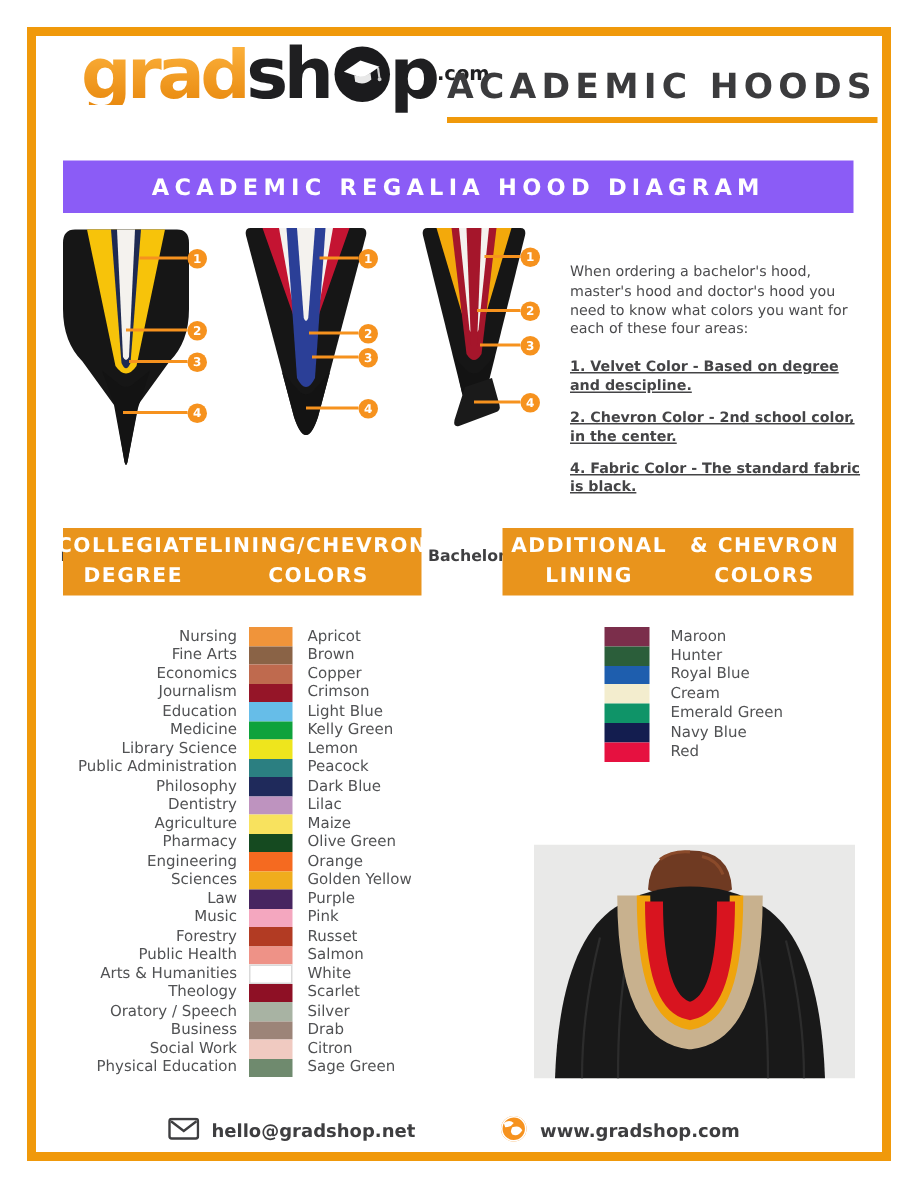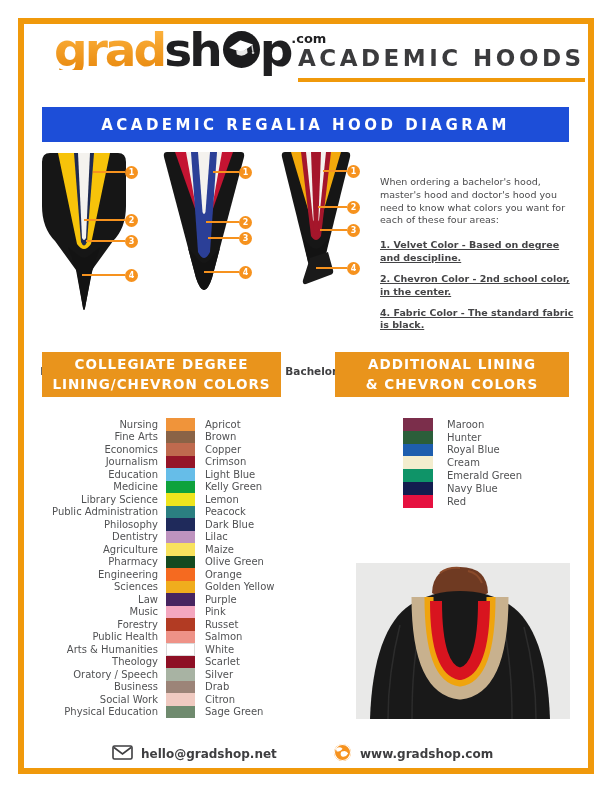--- a/index.html
+++ b/index.html
@@ -2,34 +2,34 @@
 <html><head>
 <meta charset="utf-8">
 <style>
   html,body{margin:0;padding:0;background:#fff;}
   .page{position:relative;width:612px;height:792px;background:#fff;overflow:hidden;
         font-family:"DejaVu Sans","Liberation Sans",sans-serif;color:#4D4D4F;}
   .frame{position:absolute;left:18px;top:18px;right:18px;bottom:18px;border:6px solid #F0990B;}
 
   
   .header{position:absolute;left:40px;top:27px;right:40px;height:74px;}
-  .logo{position:absolute;left:14px;top:4px;display:flex;align-items:flex-start;}
+  .logo{position:absolute;left:14px;top:4px;display:flex;align-items:center;}
   .lg-grad,.lg-dark{font-size:47px;font-weight:bold;line-height:.82;letter-spacing:-3px;}
   .lg-grad{color:#F59C0F;background:linear-gradient(180deg,#FBB03B,#E98A0F);-webkit-background-clip:text;background-clip:text;-webkit-text-fill-color:transparent;}
   .lg-dark{color:#1F1F21;}
   .lg-o{width:37px;height:37px;border-radius:50%;background:#1b1b1d;margin:0 0 2px 3px;display:flex;align-items:center;justify-content:center;}
   .lg-com{font-size:13px;font-weight:bold;color:#1F1F21;margin:0 0 2px 1px;}
   .header-title-wrap{position:absolute;left:258px;top:18px;}
   .header-title{font-size:23px;font-weight:600;letter-spacing:3.5px;color:#3B3B3D;white-space:nowrap;}
   .header-underline{height:4px;background:#F0990B;margin-top:7px;}
 
   
   .banner{position:absolute;left:42px;top:107px;width:527px;height:35px;background:#E9941C;
           color:#fff;font-size:15px;font-weight:600;letter-spacing:3.5px;text-align:center;line-height:36px;}
-  .sec-hdr{position:absolute;top:352px;height:45px;background:#E9941C;color:#fff;display:flex;flex-direction:column;
+  .sec-hdr{position:absolute;top:352px;height:45px;background:#E9941C;color:#fff;display:flex;flex-direction:row;
            align-items:center;justify-content:center;font-size:13.5px;font-weight:bold;letter-spacing:1px;line-height:1.45;text-align:center;}
   .sec-hdr.left{left:42px;width:239px;}
   .sec-hdr.right{left:335px;width:234px;}
 
   
   .diagram{position:absolute;left:38px;top:150px;width:534px;height:195px;}
   .hood-fig{position:absolute;top:0;width:92px;height:190px;}
   .hood-fig .hood-label{position:absolute;top:171px;left:0;width:92px;text-align:center;
         font-size:10.5px;font-weight:bold;color:#3F3F41;white-space:nowrap;margin-top:44px;}
   .marker{position:absolute;width:13px;height:13px;border-radius:50%;background:#F6921E;color:#fff;
@@ -84,21 +84,21 @@
       </span>
       <span class="lg-dark">p</span>
       <span class="lg-com">.com</span>
     </div>
     <div class="header-title-wrap">
       <div class="header-title">ACADEMIC HOODS</div>
       <div class="header-underline" style="background: rgb(240, 153, 11);"></div>
     </div>
   </header>
 
-  <div class="banner" style="background: #1d4ed8;">ACADEMIC REGALIA HOOD DIAGRAM</div>
+  <div class="banner" style="background: #8b5cf6;">ACADEMIC REGALIA HOOD DIAGRAM</div>
 
   <section class="diagram">
 
     <div class="hood-fig" style="left:0;">
       <svg width="92" height="166" viewBox="0 0 92 166">
         <path d="M12,3 L80,3 Q88,3 88,12 L88,56 Q88,78 75,91 L54,120 L47,158 Q46,162 45,158 L38,120 L17,91 Q4,78 4,56 L4,12 Q4,3 12,3 Z" fill="#161616"></path>
         <path d="M20,3 L72,3 L53,94 Q46,104 39,94 Z" fill="#F7C30A"></path>
         <path d="M36,3 L56,3 L49,92 Q46,99 43,92 Z" fill="#1E2A52"></path>
         <path d="M40,3 L52,3 L48,88 Q46,92 44,88 Z" fill="#F4F2EE"></path>
         <path d="M30,97 L40,105 Q46,111 52,105 L62,97 L54,122 L47,158 Q46,162 45,158 L39,122 Z" fill="#131313"></path>

